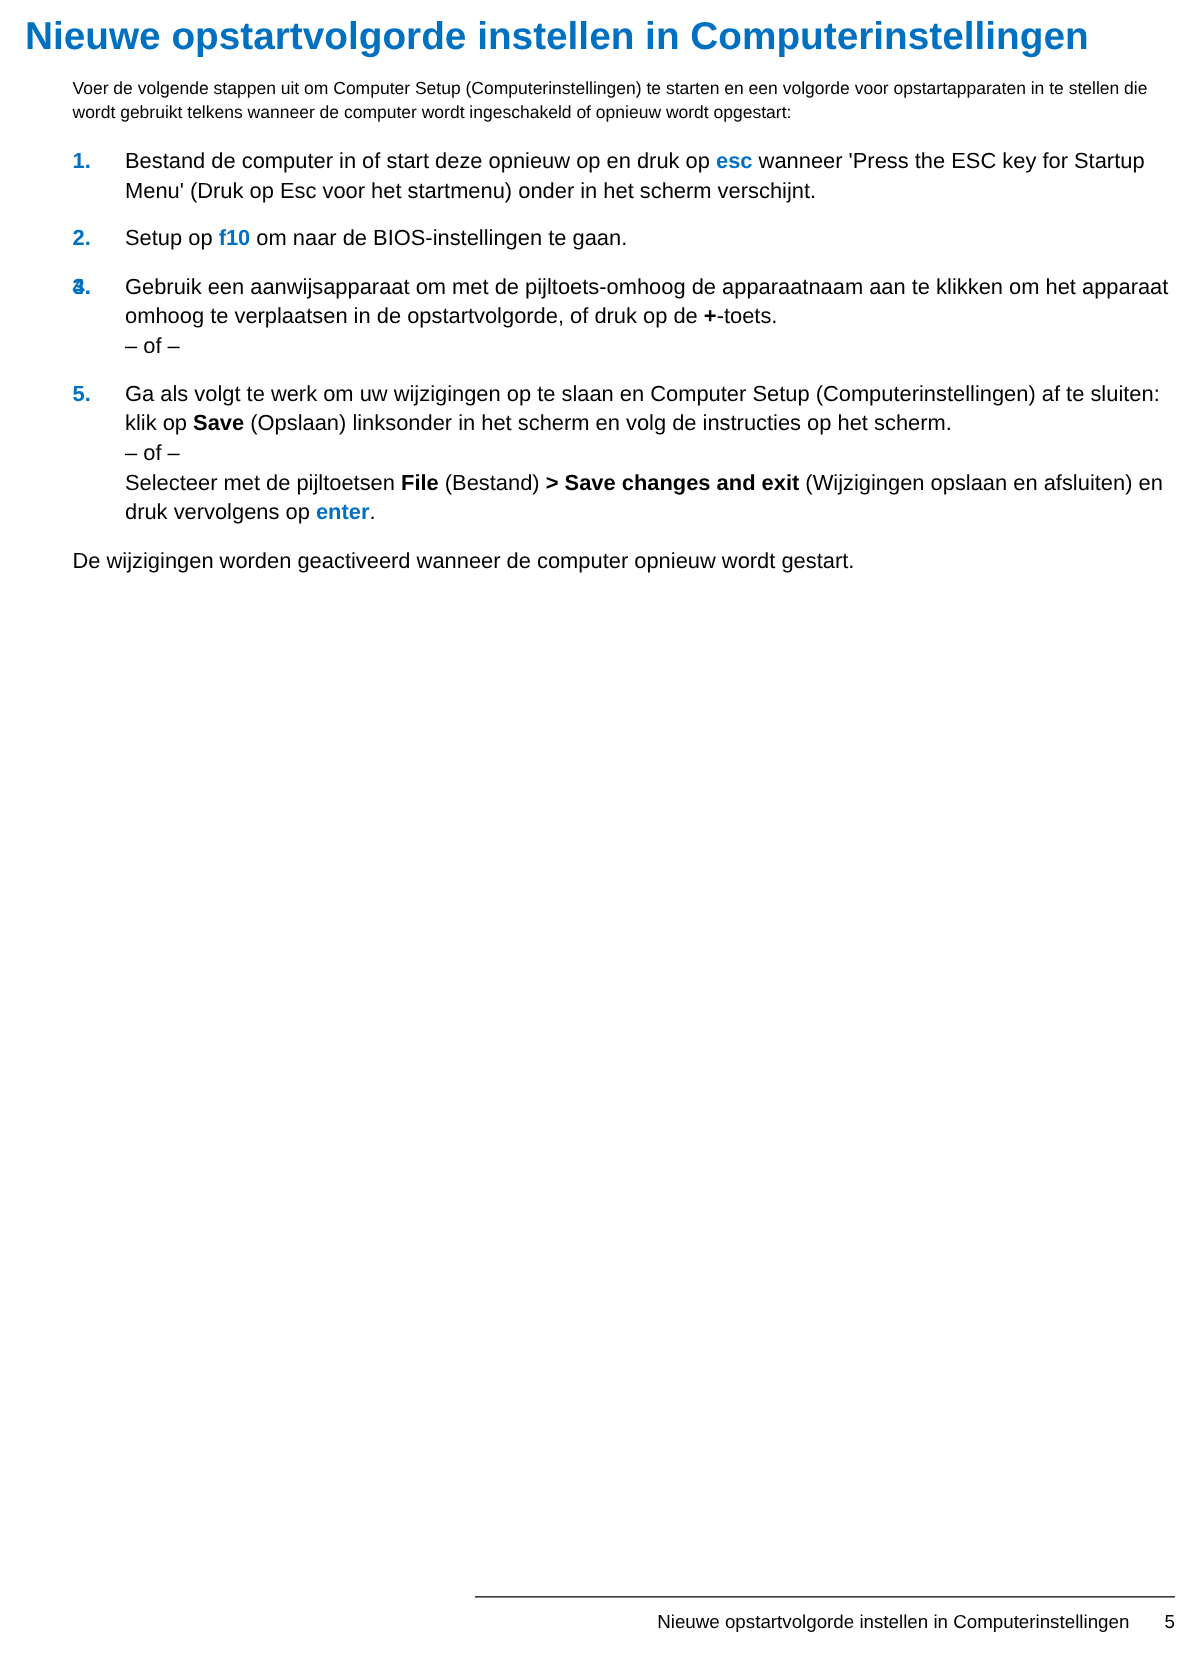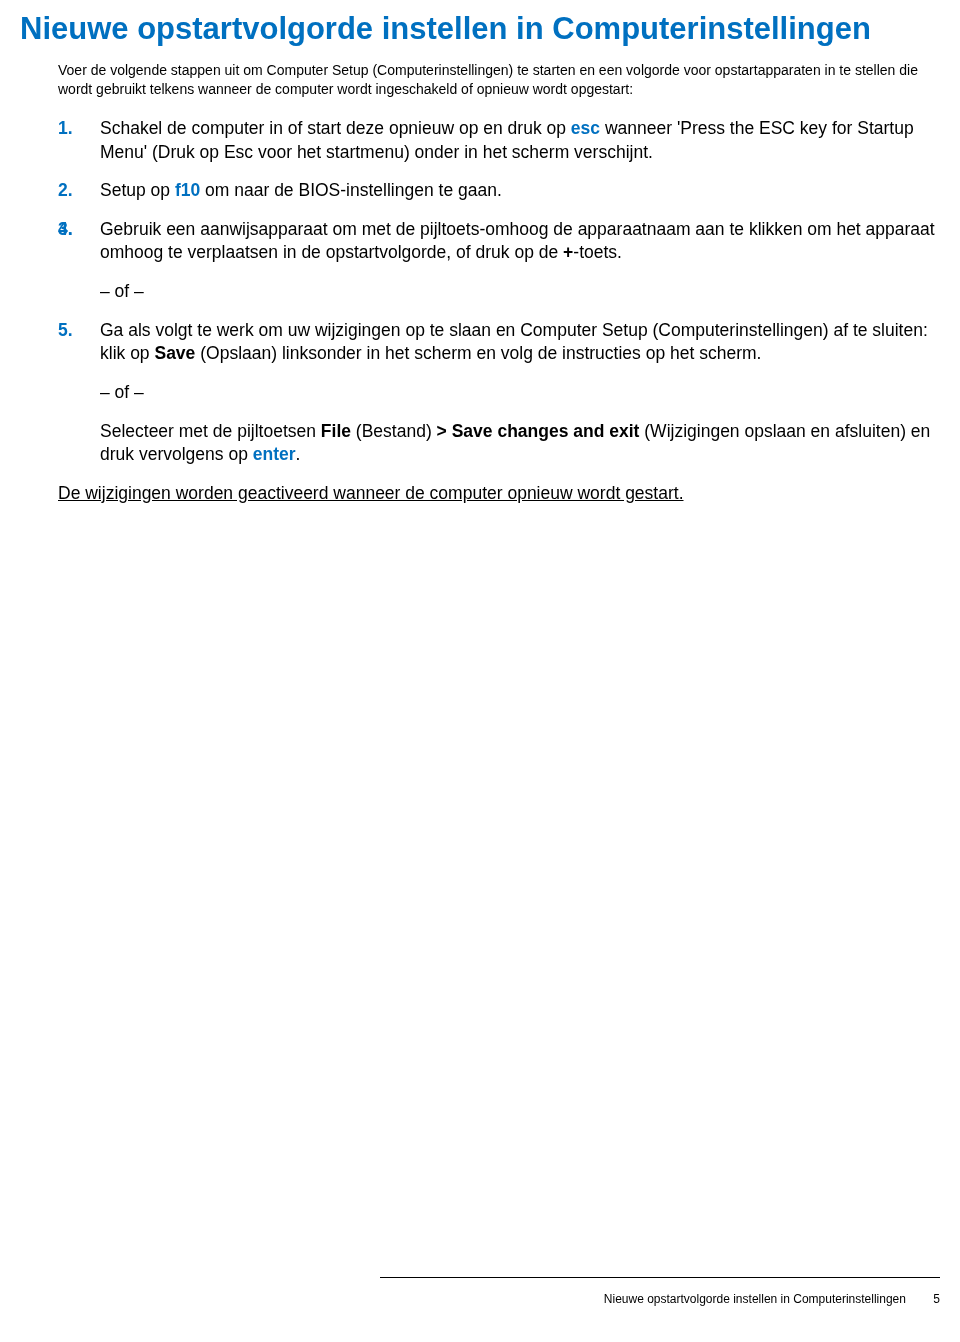--- a/index.html
+++ b/index.html
@@ -48,34 +48,32 @@
   ol.steps > li .num {
     position: absolute;
     left: 0;
     top: 0;
     color: #0070c0;
     font-weight: bold;
   }
   .kw-blue { color: #0070c0; font-weight: bold; }
   .bold { font-weight: bold; }
   .sub {
-    margin-top: 15px;
   }
   .closing {
     font-size: 17.5px;
     line-height: 1.35;
     margin: 0;
     padding-left: 38px;
-    text-decoration: underline;
   }
   .footer {
     position: absolute;
     bottom: 36px;
     right: 20px;
-    font-size: 12px;
+    font-size: 15px;
     color: #000;
   }
   .footer .ftitle { margin-right: 24px; }
   .footer .pnum { }
   .footer-rule {
     position: absolute;
     bottom: 64px;
     right: 20px;
     width: 560px;
     height: 1px;
@@ -88,21 +86,21 @@
 <div class="page">
 
   <h1 class="title">Nieuwe opstartvolgorde instellen in Computerinstellingen</h1>
 
   <p class="intro">Voer de volgende stappen uit om Computer Setup (Computerinstellingen) te starten en een volgorde voor opstartapparaten in te stellen die wordt gebruikt telkens wanneer de computer wordt ingeschakeld of opnieuw wordt opgestart:</p>
 
   <ol class="steps">
 
     <li>
       <span class="num">1.</span>
-      <span>Schakel de computer in of start deze opnieuw op en druk op </span><span class="kw-blue">esc</span><span> wanneer 'Press the ESC key for Startup Menu' (Druk op Esc voor het startmenu) onder in het scherm verschijnt.</span>
+      <span>Bestand de computer in of start deze opnieuw op en druk op </span><span class="kw-blue">esc</span><span> wanneer 'Press the ESC key for Startup Menu' (Druk op Esc voor het startmenu) onder in het scherm verschijnt.</span>
     </li>
 
     <li>
       <span class="num">2.</span>
       <span>Setup op </span><span class="kw-blue">f10</span><span> om naar de BIOS-instellingen te gaan.</span>
     </li>
 
     <li>
       <span class="num">3.</span>
     </li>

